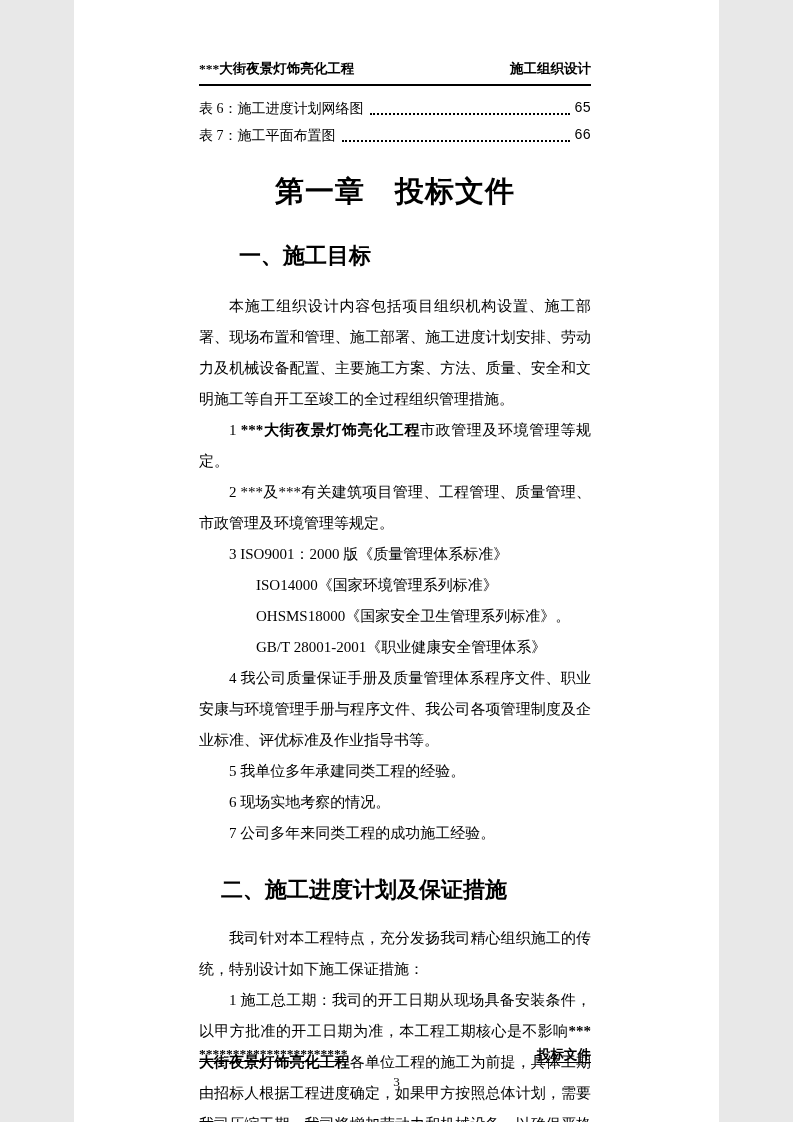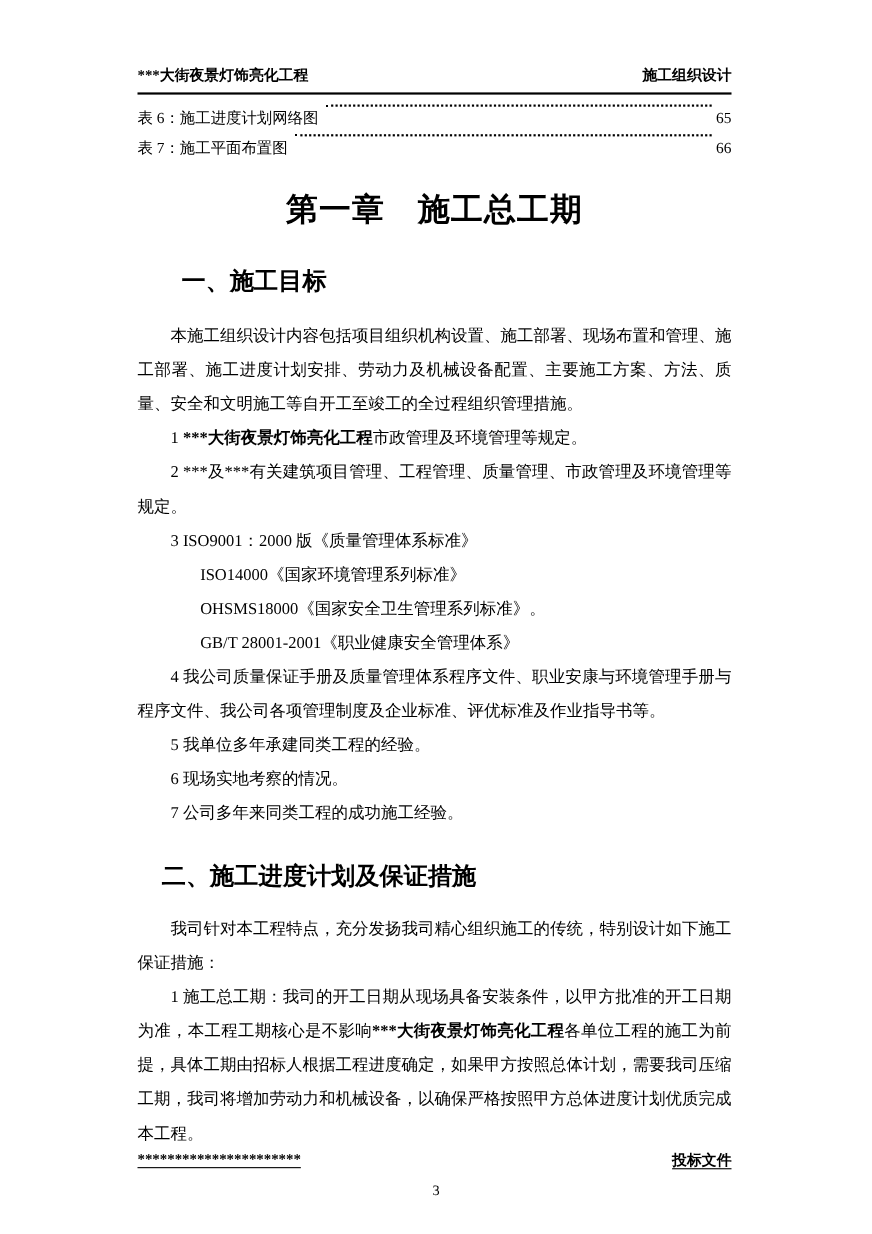--- a/index.html
+++ b/index.html
@@ -1,19 +1,19 @@
 <!DOCTYPE html>
 <html><head>
 <meta charset="utf-8">
 <style>
   * { box-sizing: border-box; }
   html, body { margin: 0; padding: 0; background: #e8e8e8; }
   .page {
     position: relative;
-    width: 793px;
+    width: 645px;
     height: 1122px;
     margin: 0 auto;
     background: #ffffff;
     font-family: "Liberation Serif", "DejaVu Serif", serif;
     color: #000;
     padding: 60px 128px 0 125px;
     overflow: hidden;
   }
   
   .header {
@@ -22,29 +22,29 @@
     align-items: flex-end;
     font-size: 13.5px;
     font-weight: bold;
     padding-bottom: 6px;
     border-bottom: 2px solid #000;
   }
   
   .toc { margin-top: 9px; font-size: 14px; }
   .toc-row {
     display: flex;
-    align-items: flex-start;
+    align-items: flex-end;
     line-height: 27px;
   }
   .toc-leader {
     flex: 1;
     border-bottom: 2px dotted #000;
     margin: 0 4px 7px 6px;
   }
-  .toc-page { flex: none; }
+  .toc-page { flex: none; font-family: Liberation Mono, monospace; }
   
   .chapter-title {
     margin-top: 22px;
     text-align: center;
     font-family: "Liberation Sans", "DejaVu Sans", sans-serif;
     font-size: 29px;
     font-weight: bold;
     letter-spacing: 1px;
     line-height: 40px;
   }
@@ -104,21 +104,21 @@
       <span class="toc-leader"></span>
       <span class="toc-page">65</span>
     </div>
     <div class="toc-row">
       <span>表 7：施工平面布置图</span>
       <span class="toc-leader"></span>
       <span class="toc-page">66</span>
     </div>
   </div>
 
-  <h1 class="chapter-title">第一章　施工总工期</h1>
+  <h1 class="chapter-title">第一章　投标文件</h1>
 
   <h2 class="section-heading s1">一、施工目标</h2>
 
   <div class="body-text">
     <p class="indent">本施工组织设计内容包括项目组织机构设置、施工部署、现场布置和管理、施工部署、施工进度计划安排、劳动力及机械设备配置、主要施工方案、方法、质量、安全和文明施工等自开工至竣工的全过程组织管理措施。</p>
     <p class="indent"><span>1 </span><b>***大街夜景灯饰亮化工程</b><span>市政管理及环境管理等规定。</span></p>
     <p class="indent">2 ***及***有关建筑项目管理、工程管理、质量管理、市政管理及环境管理等规定。</p>
     <p class="indent">3 ISO9001：2000 版《质量管理体系标准》</p>
     <p class="sub">ISO14000《国家环境管理系列标准》</p>
     <p class="sub">OHSMS18000《国家安全卫生管理系列标准》。</p>

